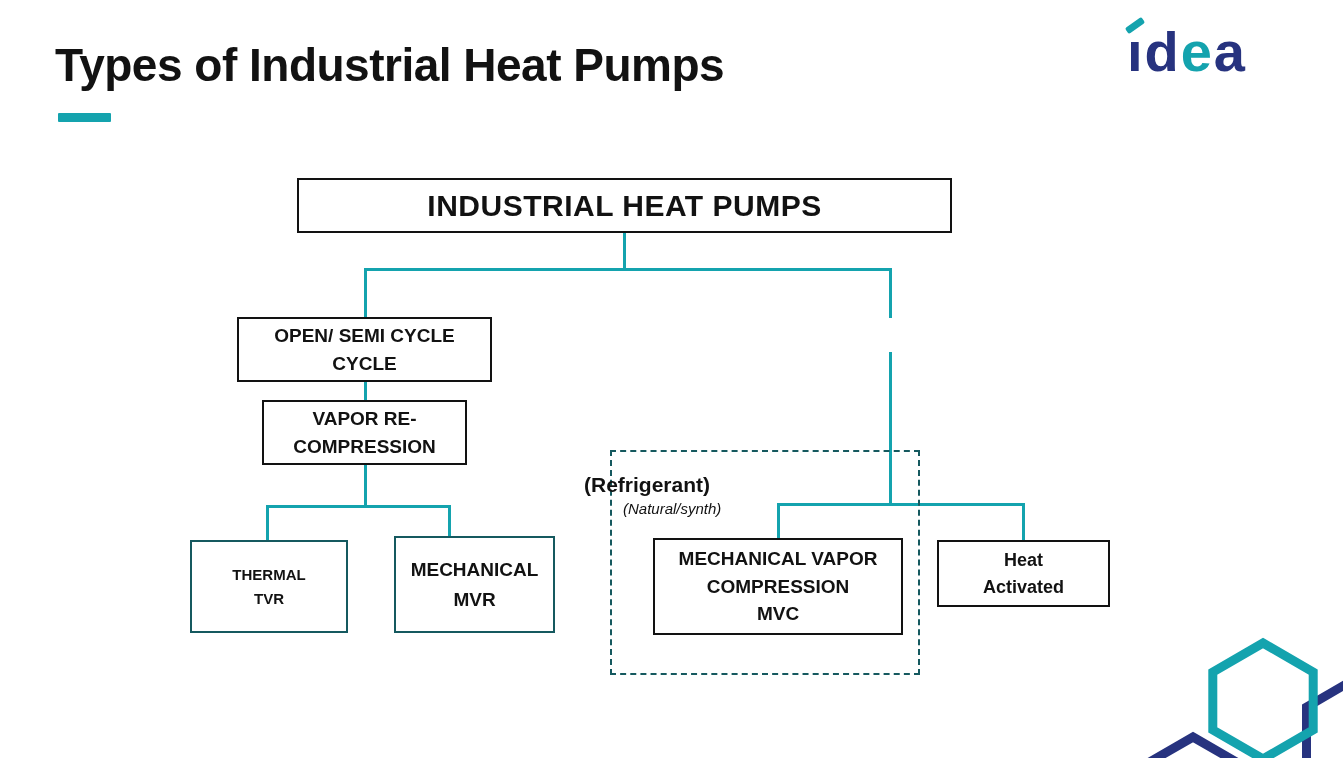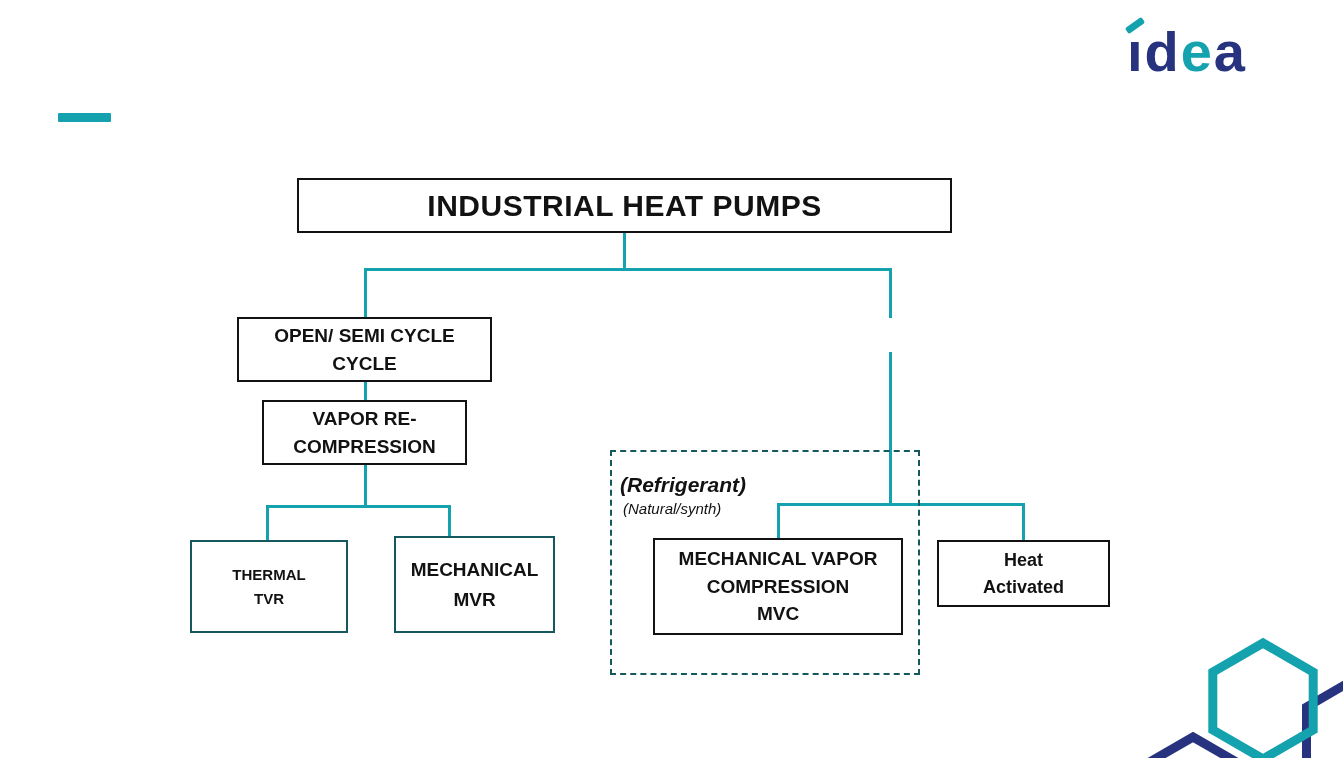--- a/index.html
+++ b/index.html
@@ -29,32 +29,33 @@
   .b-root{left:297px;top:178px;width:655px;height:55px;border:2.5px solid var(--ink);font-size:30px;letter-spacing:0.5px;}
   .b-open{left:237px;top:317px;width:255px;height:65px;border:2px solid var(--ink);font-size:19px;}
   .b-closed{left:768px;top:318px;width:254px;height:34px;border:2px solid var(--ink);font-size:19px;}
   .b-vapor{left:262px;top:400px;width:205px;height:65px;border:2px solid var(--ink);font-size:19px;}
   .b-thermal{left:190px;top:540px;width:158px;height:93px;border:2px solid var(--dark-teal);font-size:15px;line-height:1.55;}
   .b-mech{left:394px;top:536px;width:161px;height:97px;border:2px solid var(--dark-teal);font-size:19px;line-height:1.55;}
   .b-mvc{left:653px;top:538px;width:250px;height:97px;border:2px solid var(--ink);font-size:19px;}
   .b-heat{left:937px;top:540px;width:173px;height:67px;border:2px solid var(--ink);font-size:18px;}
 
   .dashed-group{position:absolute;left:610px;top:450px;width:310px;height:225px;border:2px dashed var(--dark-teal);z-index:1;}
-  .note1{position:absolute;left:620px;top:473px;font-size:21px;font-style:italic;font-weight:600;color:var(--ink);z-index:3;}
+  .note1{position:absolute;left:584px;top:473px;font-size:21px;font-weight:600;color:var(--ink);z-index:3;}
   .note2{position:absolute;left:623px;top:500px;font-size:15px;font-style:italic;font-weight:400;color:var(--ink);z-index:3;}
 
   .hexes{position:absolute;right:0;bottom:0;z-index:0;}
   .hex-teal{fill:none;stroke:var(--teal);stroke-width:9;}
   .hex-navy{fill:none;stroke:var(--navy);stroke-width:9;}
 </style>
 </head>
 <body>
 
 <div class="slide">
 
+  <h1 class="title">Types of Industrial Heat Pumps</h1>
   <div class="title-underline"></div>
 
   <div class="logo">
     <span class="logo-slash"></span><span class="lc navy">ı</span><span class="lc navy">d</span><span class="lc teal">e</span><span class="lc navy">a</span>
   </div>
 
   <div class="conn" style="left:623px;top:233px;width:3px;height:37px"></div>
   <div class="conn" style="left:364px;top:268px;width:528px;height:3px"></div>
   <div class="conn" style="left:364px;top:268px;width:3px;height:50px"></div>
   <div class="conn" style="left:889px;top:268px;width:3px;height:50px"></div>

